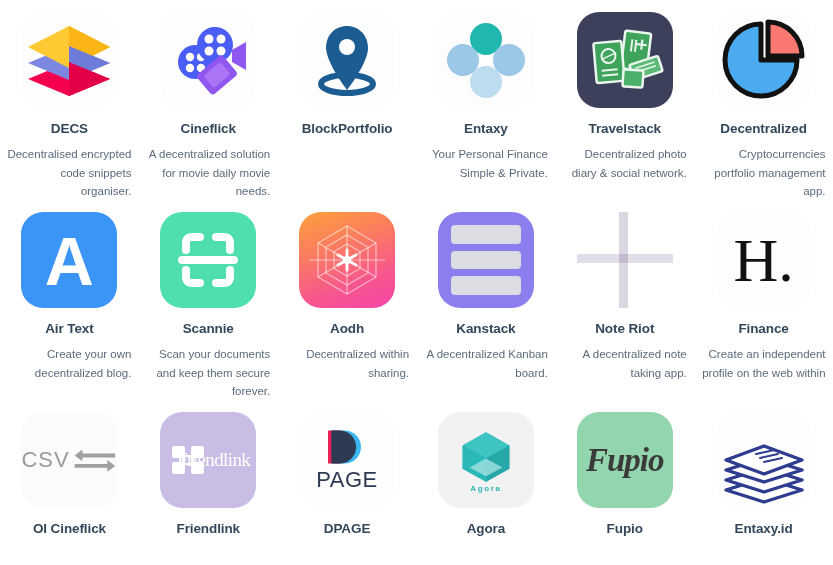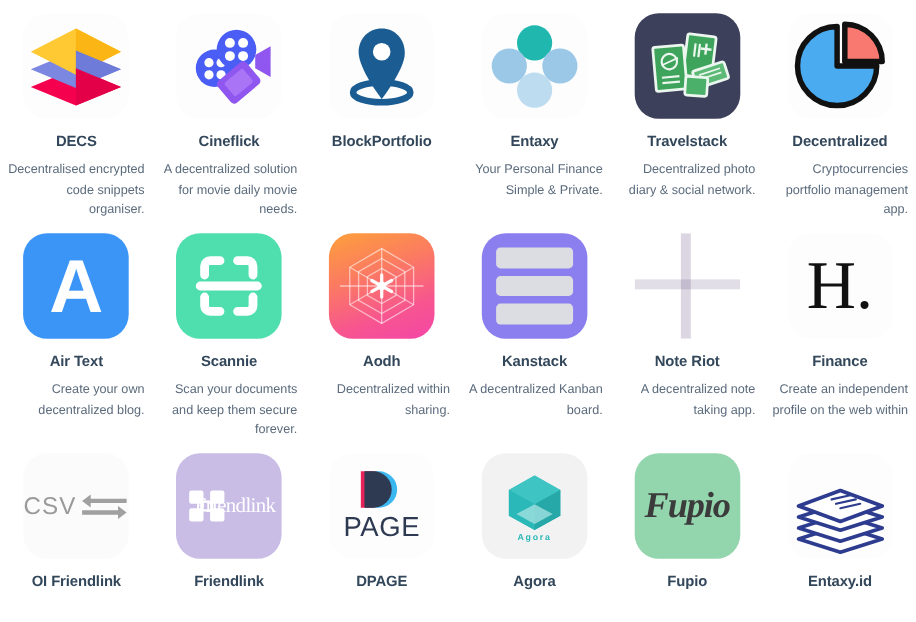--- a/index.html
+++ b/index.html
@@ -102,21 +102,21 @@
   
   .csv-box { background:#fbfbfb; flex-direction:row; gap:2px; }
   .csv-text { color:#9a9a9a; font-size:22px; letter-spacing:1px;
     font-family:"Liberation Sans", sans-serif; }
   
   .friendlink-box { background:#c9bde6; }
   .fl-word { color:#ffffff; font-family:"Liberation Serif", serif;
     font-size:19px; letter-spacing:-0.6px; }
   
   .dpage-box { background:#fdfdfd; flex-direction:column; }
-  .dpage-word { font-family:"Liberation Sans", sans-serif; font-size:25px;
+  .dpage-word { font-family:"Liberation Sans", sans-serif; font-size:22px;
     color:#2e3a52; letter-spacing:0.5px; margin-top:1px; }
   
   .agora-box { background:#f2f2f2; flex-direction:column; }
   .agora-word { color:#2bb8b8; font-size:8px; letter-spacing:1.6px;
     margin-top:2px; font-weight:bold; }
   
   .fupio-box { background:#93d6ad; }
   .fupio-word { font-family:"Liberation Serif", serif; font-style:italic;
     font-size:33px; color:#3b3b3b; font-weight:bold; letter-spacing:-1px; }
   
@@ -328,21 +328,21 @@
   <div class="app-card row3">
     <div class="icon-wrap">
       <div class="icon-box csv-box">
         <span class="csv-text">CSV</span>
         <svg viewBox="0 0 70 38" width="62" height="34">
           <polygon points="66,9 16,9 16,3 4,12 16,21 16,15 66,15" fill="#a0a0a0"></polygon>
           <polygon points="4,25 54,25 54,19 66,28 54,37 54,31 4,31" fill="#a0a0a0"></polygon>
         </svg>
       </div>
     </div>
-    <div class="app-title">OI Friendlink</div>
+    <div class="app-title">OI Cineflick</div>
 
   </div>
 
   <div class="app-card row3">
     <div class="icon-wrap">
       <div class="icon-box friendlink-box">
         <svg viewBox="0 0 96 96" width="96" height="96">
           <rect x="12" y="34" width="13" height="12" rx="2" fill="#fff"></rect>
           <rect x="31" y="34" width="13" height="12" rx="2" fill="#fff"></rect>
           <rect x="12" y="50" width="13" height="12" rx="2" fill="#fff"></rect>

